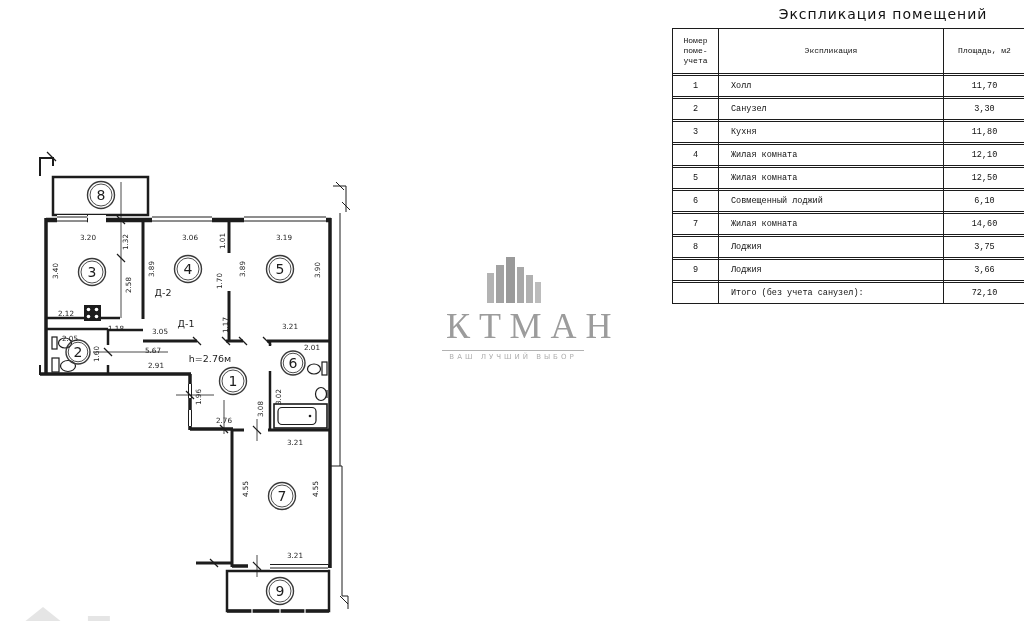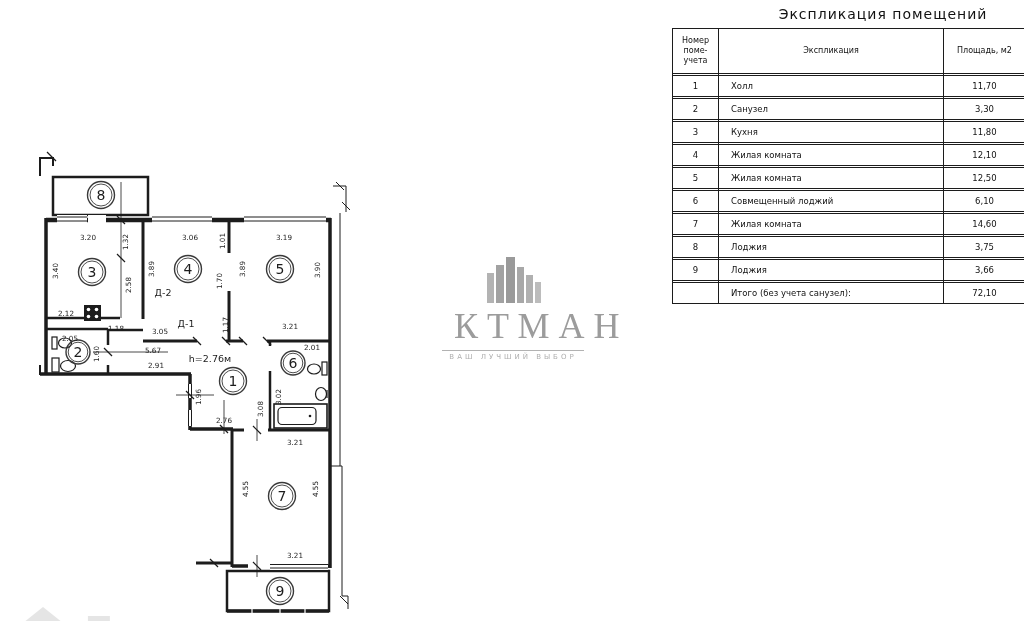--- a/index.html
+++ b/index.html
@@ -3,36 +3,36 @@
 <meta charset="utf-8">
 <style>
   html,body{margin:0;padding:0;background:#fff;}
   body{width:1024px;height:621px;position:relative;overflow:hidden;
        font-family:"DejaVu Sans",sans-serif;color:#1c1c1c;}
   
   #plan{position:absolute;left:0;top:0;width:1024px;height:621px;}
   
   .expl-title{position:absolute;left:700px;top:6px;width:366px;text-align:center;
       font-size:14px;letter-spacing:1px;color:#111;}
-  .expl-wrap{position:absolute;left:672px;top:28px;width:352px;}
+  .expl-wrap{position:absolute;left:672px;top:28px;width:352px;font-family:Liberation Mono, monospace;}
   table.expl{border-collapse:separate;border-spacing:0;width:352px;
       border:1.6px solid #1c1c1c;table-layout:fixed;}
   table.expl td{border-right:1.5px solid #1c1c1c;border-bottom:3px double #1c1c1c;
       font-size:8.5px;padding:0 0 0 0;height:20px;vertical-align:middle;color:#111;}
   table.expl td:last-child{border-right:none;}
   table.expl tr:last-child td{border-bottom:none;}
   table.expl td.c{text-align:center;}
   table.expl td.n{padding-left:12px;text-align:left;}
   table.expl tr.hdr td{height:44px;text-align:center;font-size:8px;line-height:1.25;}
   col.c1{width:46px;} col.c2{width:225px;} col.c3{width:81px;}
   
   .wm-ktman{position:absolute;left:440px;top:255px;width:146px;text-align:center;}
   .wm-ktman .brand{font-family:"Liberation Serif","DejaVu Serif",serif;
       font-size:36px;font-weight:400;color:#9c9c9c;letter-spacing:9px;
-      margin-top:2px;white-space:nowrap;margin-left:14px;}
+      margin-top:2px;white-space:nowrap;margin-left:6px;}
   .wm-ktman .rule{height:1px;background:#b2b2b2;margin:3px 2px 2px 2px;}
   .wm-ktman .tag{font-size:7px;letter-spacing:3px;color:#aeaeae;white-space:nowrap;}
   .wm-dom{position:absolute;left:14px;top:556px;display:flex;align-items:center;gap:8px;margin-top:47px;}
   .wm-dom .brand{font-size:41px;font-weight:700;color:#e5e5e5;letter-spacing:1px;}
 </style>
 </head>
 <body>
 
 <svg id="plan" viewBox="0 0 1024 621" font-family="DejaVu Sans, sans-serif">
   <g stroke="#1c1c1c" fill="none">

